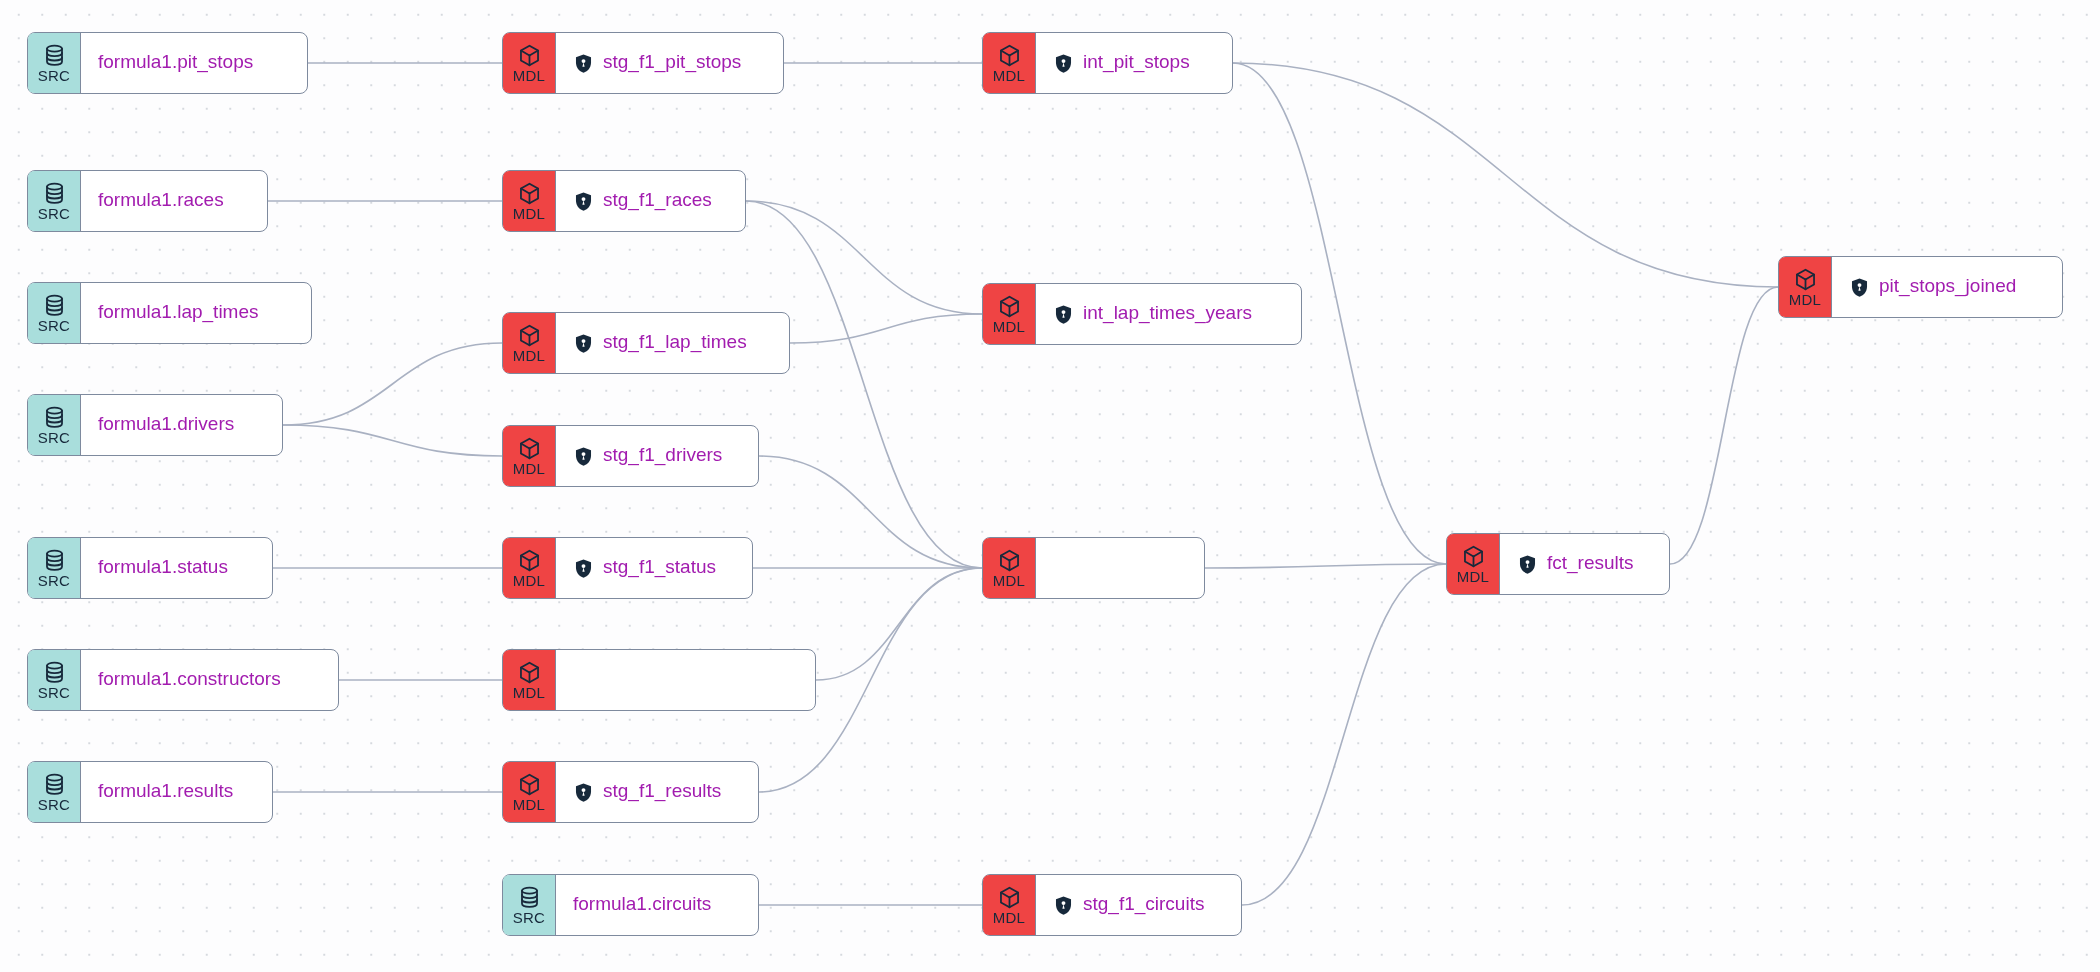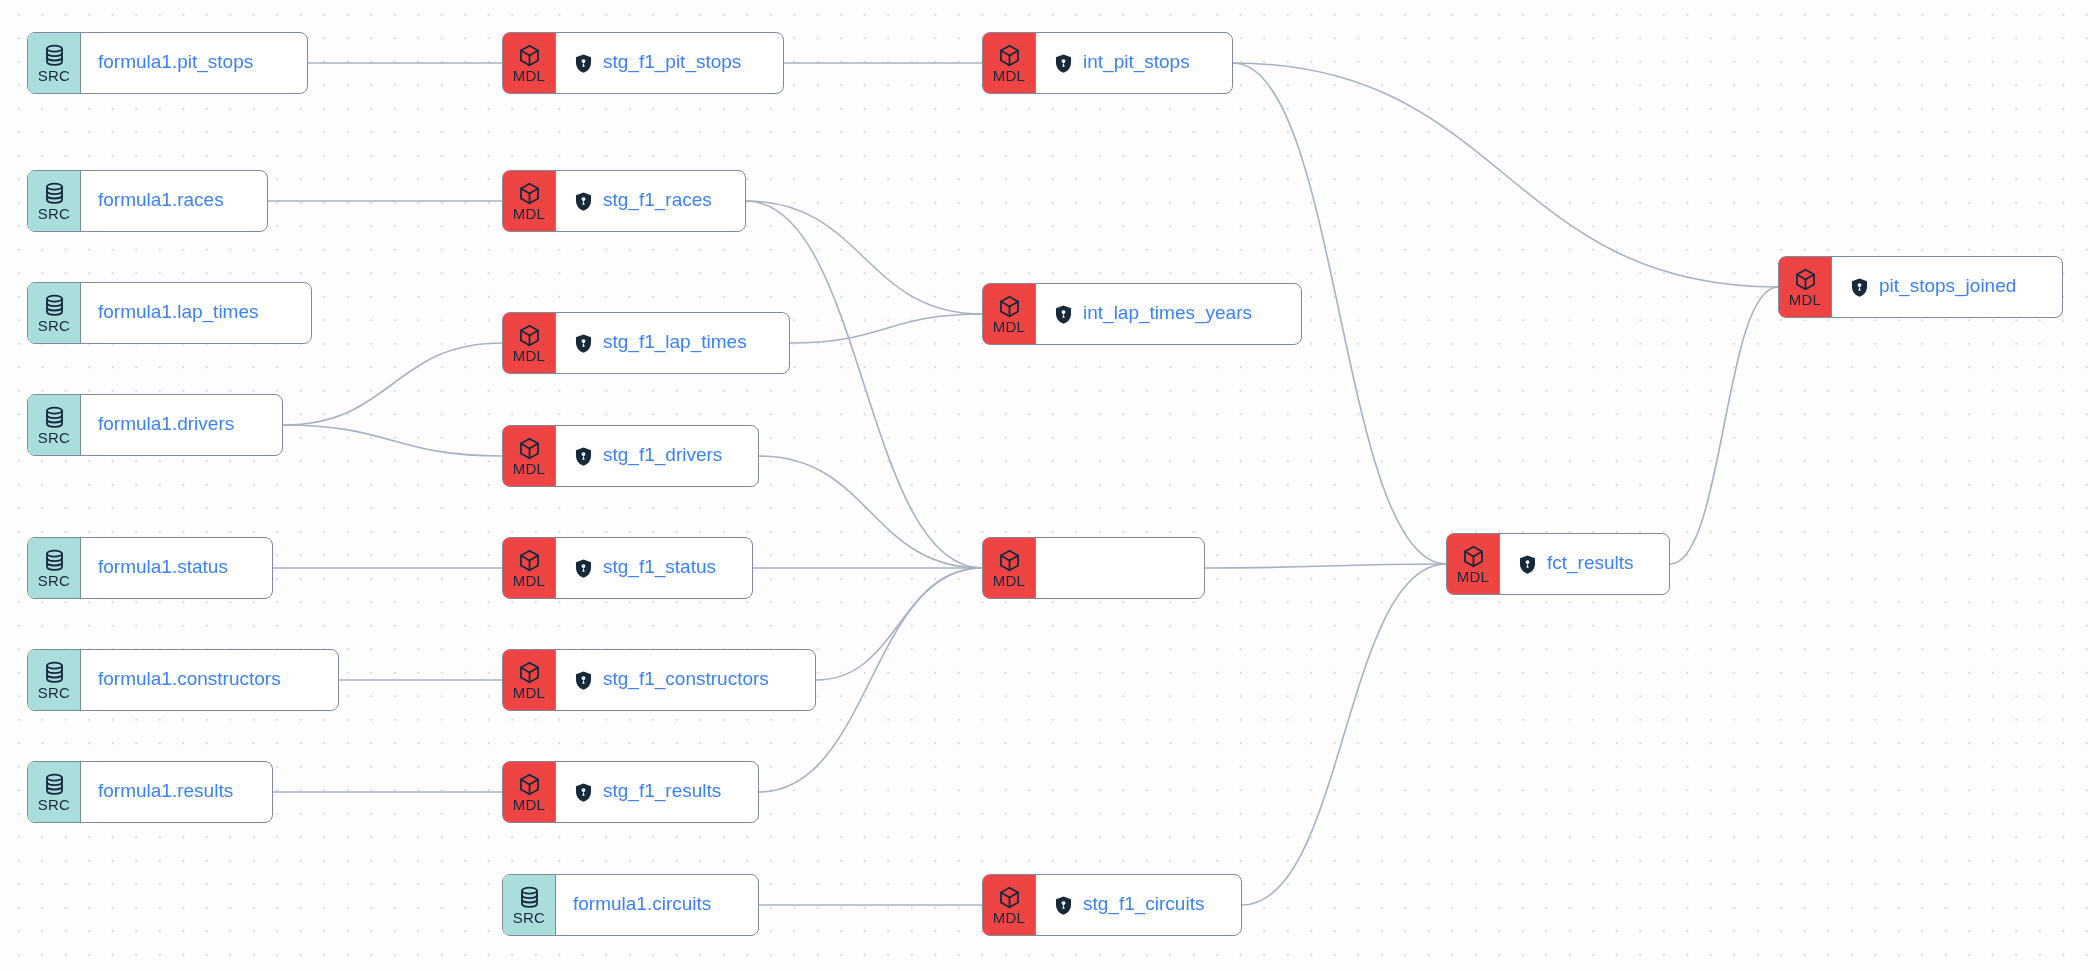--- a/index.html
+++ b/index.html
@@ -47,21 +47,21 @@
     line-height:16px;
     color:#17293b;
     letter-spacing:0.2px;
   }
   .node-body {
     display:flex;
     align-items:center;
     gap:9px;
     padding:0 18px 0 17px;
     font-size:19px;
-    color:#3b82f6;
+    color:#a21caf;
     white-space:nowrap;
   }
   .node-label { position:relative; top:-1px; }
 </style>
 </head>
 <body>
 
 <div class="canvas">
   <svg class="edges">
       <path d="M308 63 C405 63, 405 63, 502 63"></path>
@@ -379,28 +379,20 @@
         <div class="badge MDL">
           <svg width="27" height="25" viewBox="0 0 24 24">
             <g fill="none" stroke="#17293b" stroke-width="1.7" stroke-linejoin="round" stroke-linecap="round">
               <path d="M12 2.6 L20.2 7.3 V16.7 L12 21.4 L3.8 16.7 V7.3 Z"></path>
               <path d="M3.8 7.3 L12 12 L20.2 7.3"></path>
               <path d="M12 12 V21.4"></path>
             </g>
           </svg>
           <span class="badge-label">MDL</span>
         </div>
-        <div class="node-body">
-          <svg width="21" height="23" viewBox="0 0 24 24">
-            <path fill="#17293b" d="M12 1.6 L20.6 4.8 V10.9 C20.6 16.8 17.1 20.8 12 22.6 C6.9 20.8 3.4 16.8 3.4 10.9 V4.8 Z"></path>
-            <circle fill="#ffffff" cx="12" cy="9.2" r="2.2"></circle>
-            <path fill="#ffffff" d="M12 10.6 L10.7 15.6 L13.3 15.6 Z"></path>
-          </svg>
-          <span class="node-label">stg_f1_constructors</span>
-        </div>
       </div>
       <div class="node" style="left: 27px; top: 761px; width: 246px;">
         <div class="badge SRC">
           <svg width="27" height="25" viewBox="0 0 24 24">
             <g fill="none" stroke="#17293b" stroke-width="1.7" stroke-linecap="round">
               <ellipse cx="12" cy="5.4" rx="7.2" ry="2.9"></ellipse>
               <path d="M4.8 5.4 V18 C4.8 19.7 8 21 12 21 C16 21 19.2 19.7 19.2 18 V5.4"></path>
               <path d="M4.8 9.6 C4.8 11.3 8 12.6 12 12.6 C16 12.6 19.2 11.3 19.2 9.6"></path>
               <path d="M4.8 13.8 C4.8 15.5 8 16.8 12 16.8 C16 16.8 19.2 15.5 19.2 13.8"></path>
             </g>

